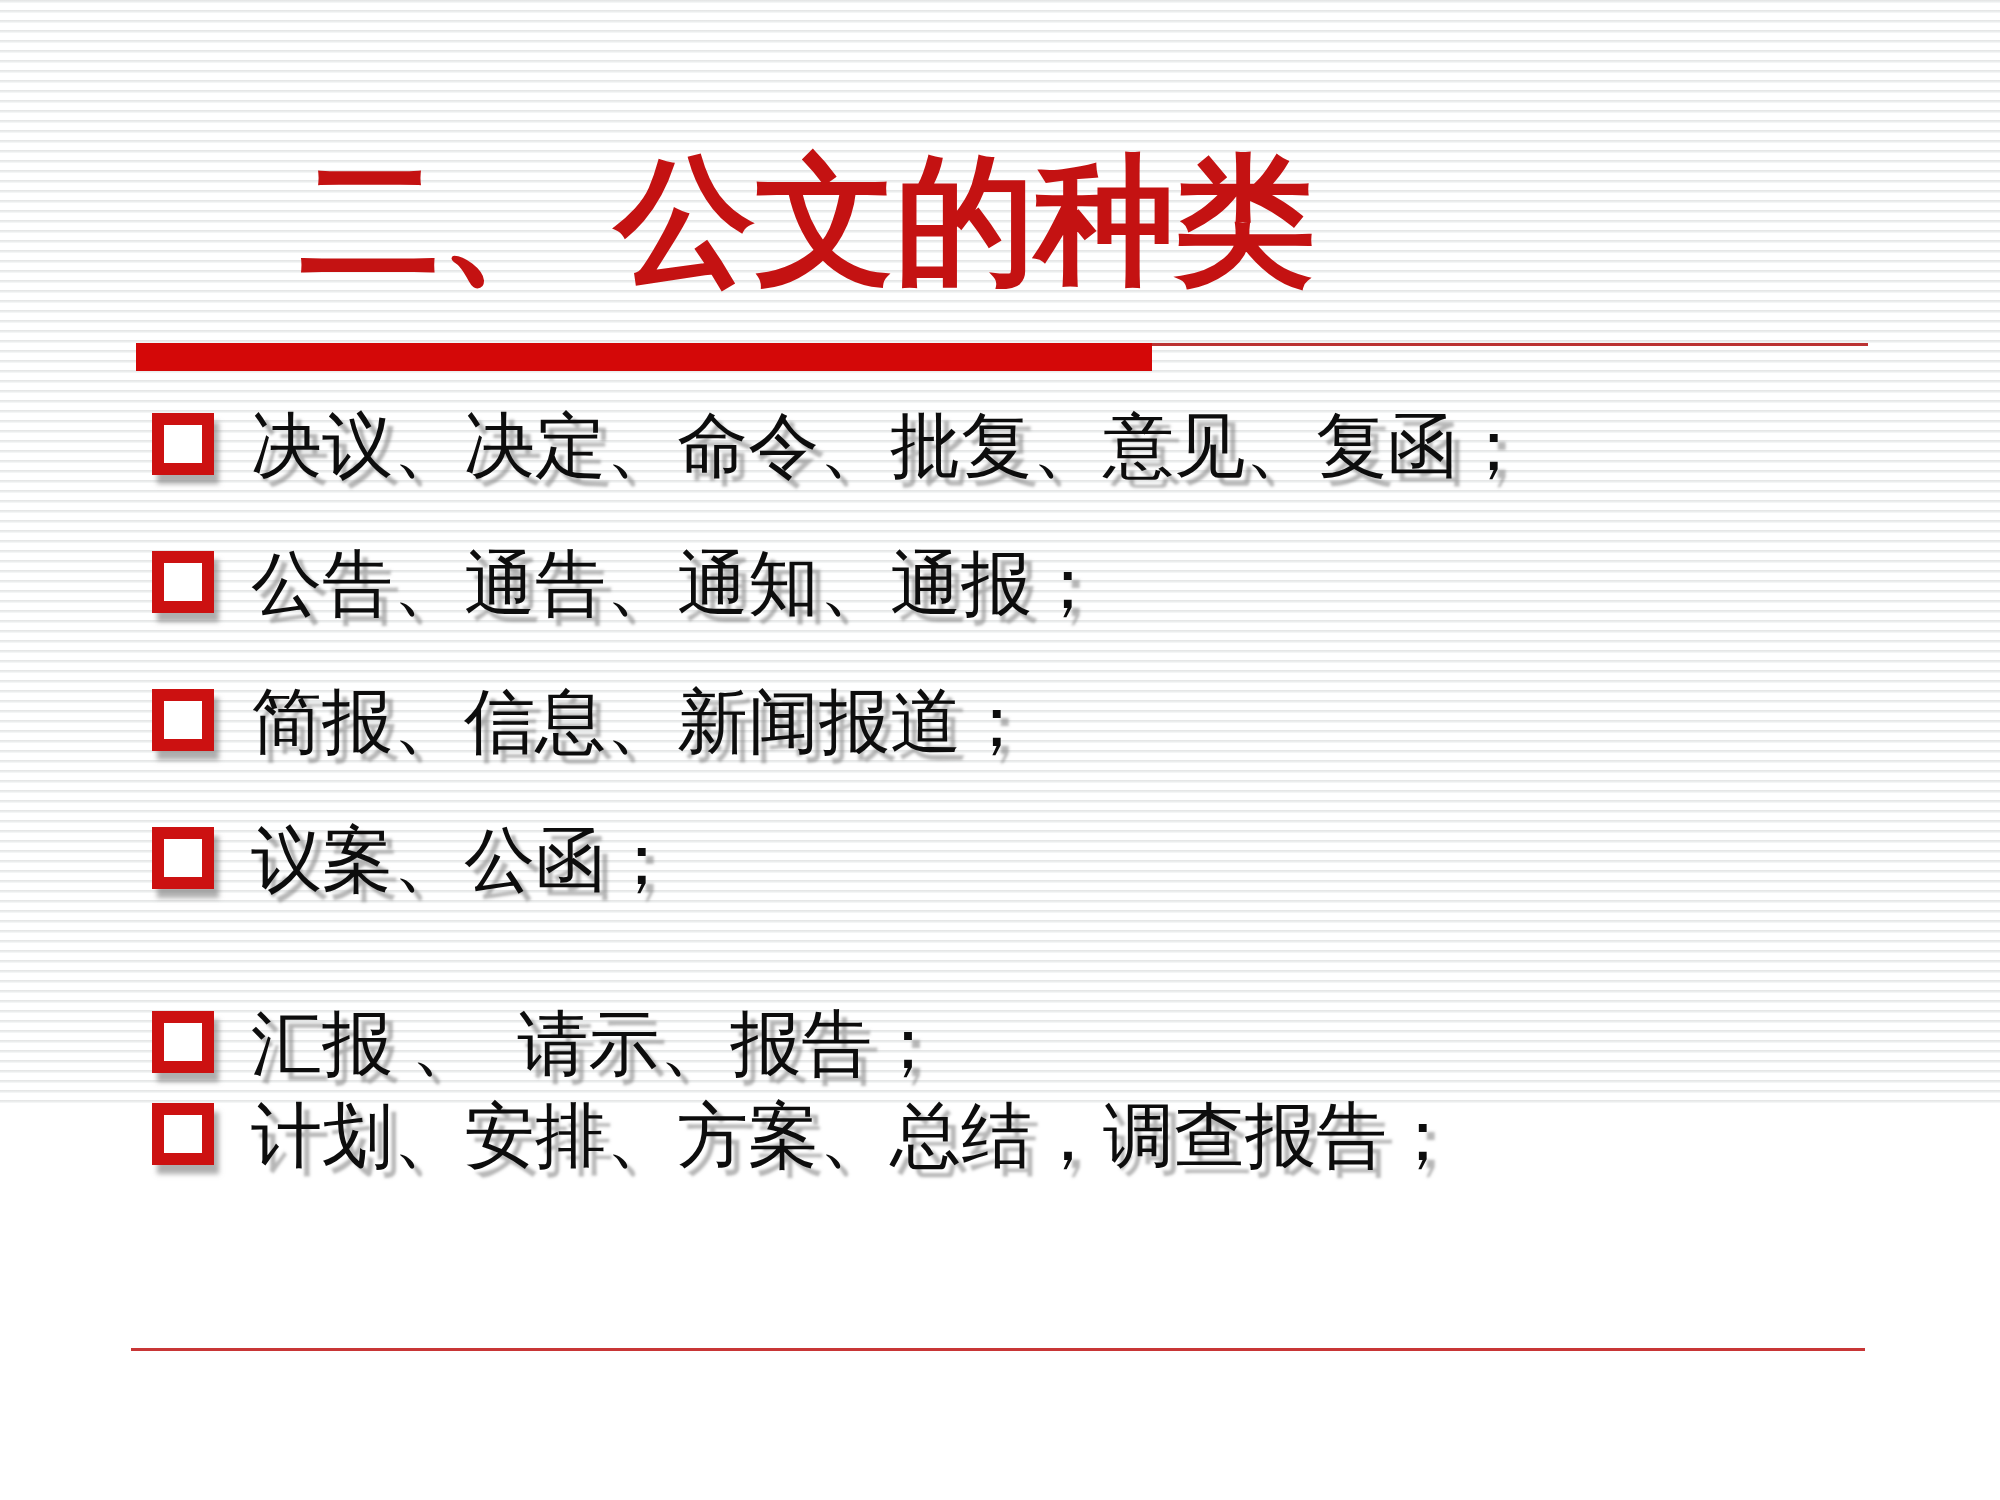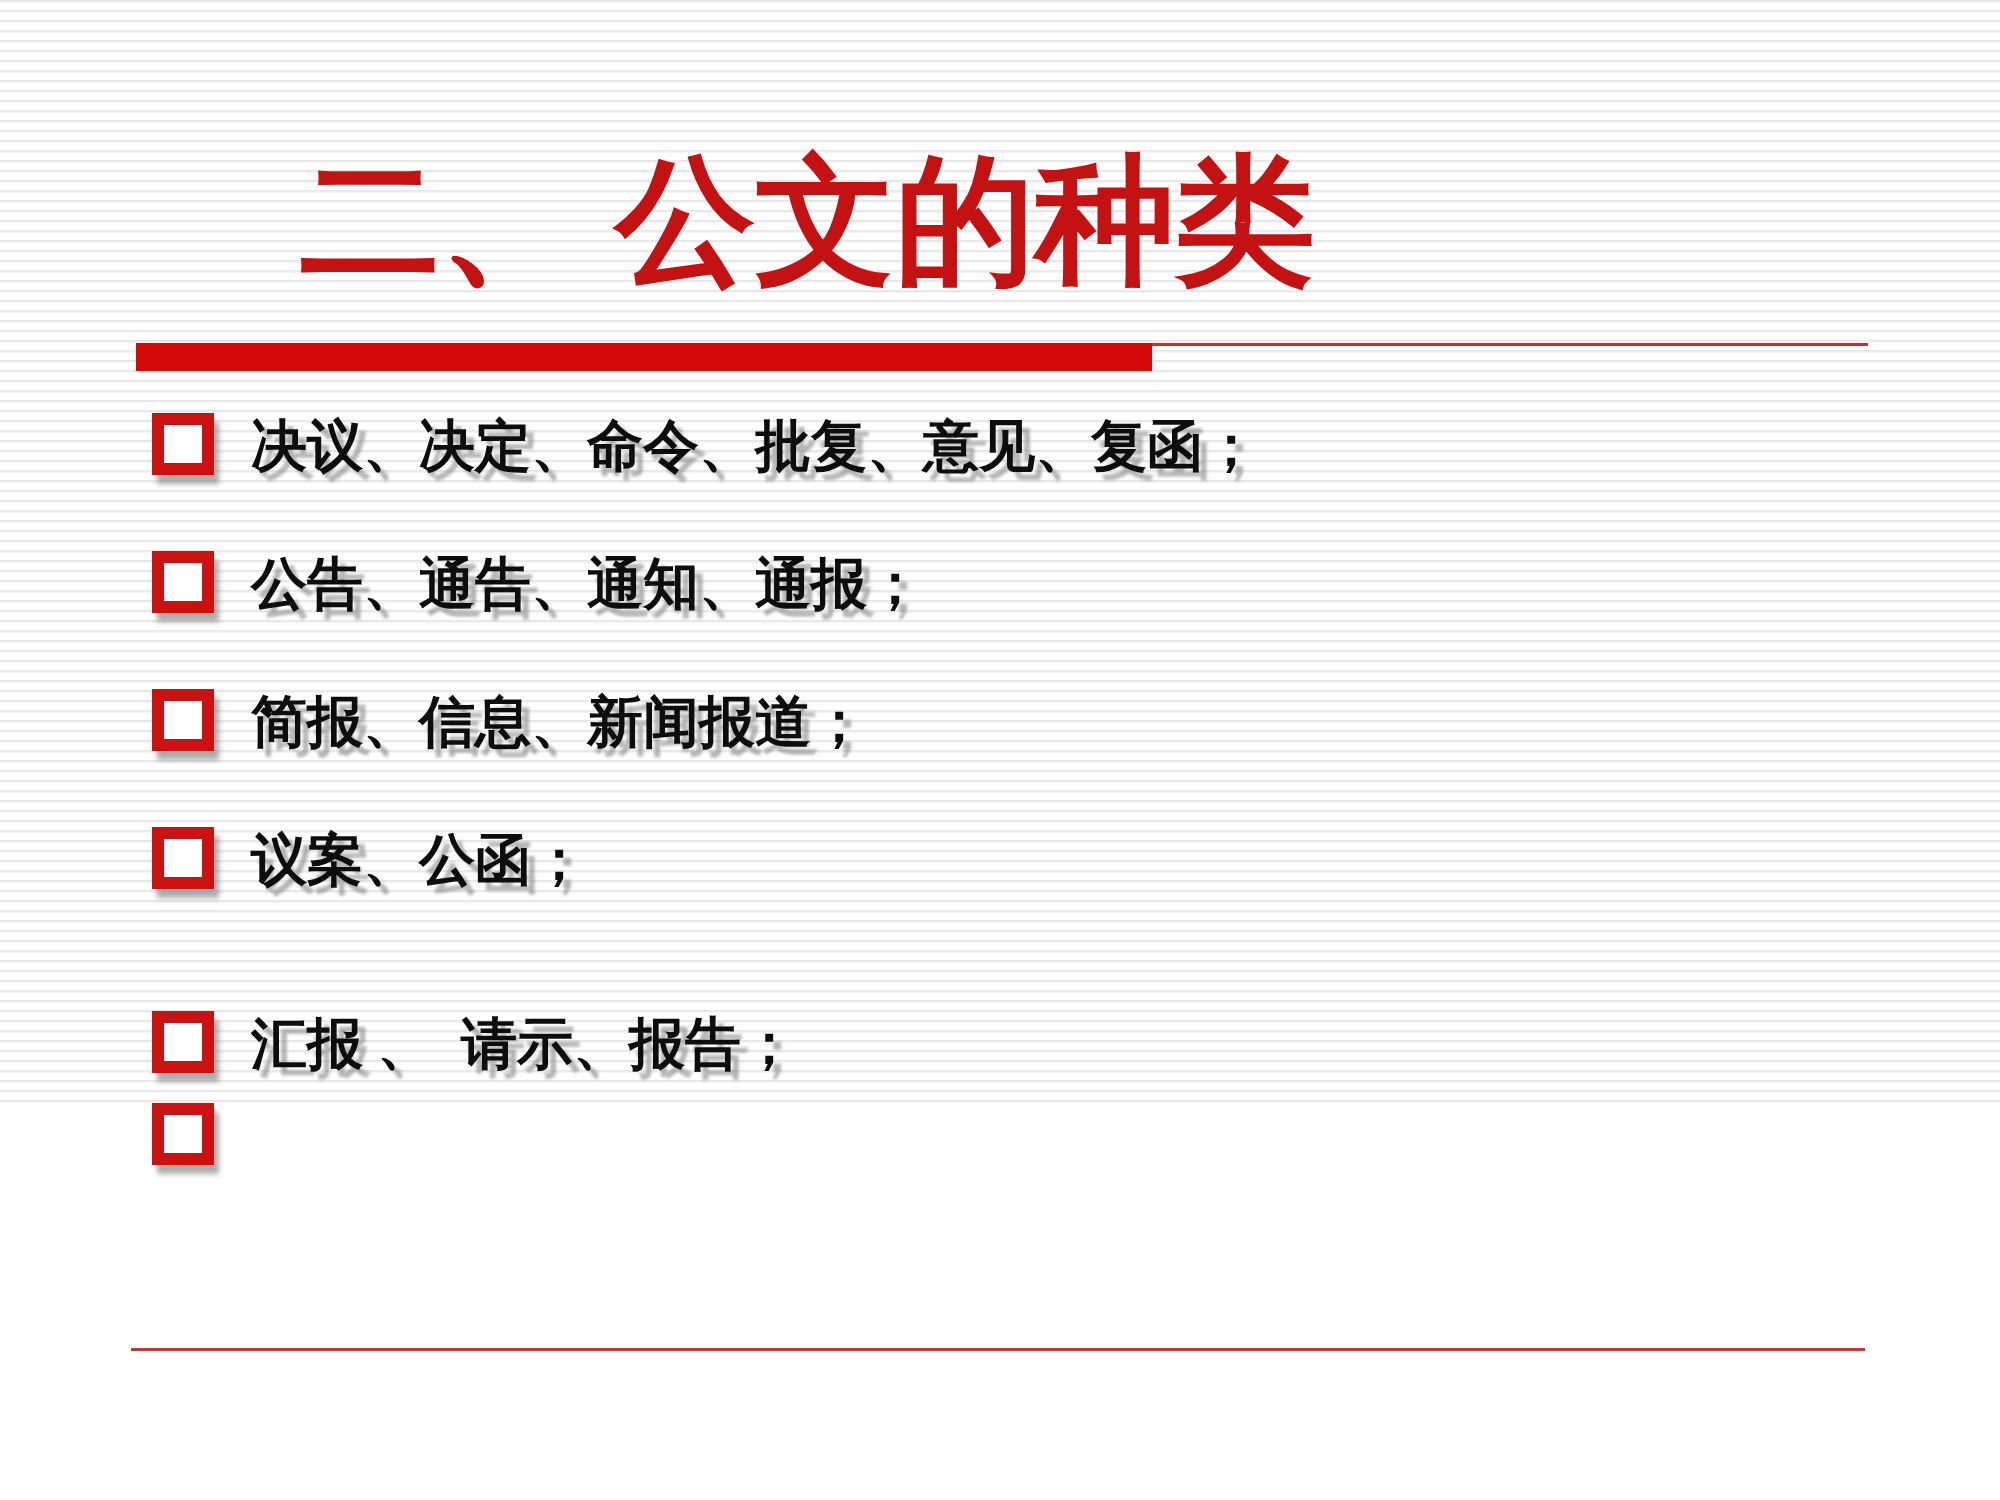--- a/index.html
+++ b/index.html
@@ -62,22 +62,22 @@
     position: absolute;
     left: 0; top: 15px;
     width: 38px; height: 38px;
     border: 12px solid #cc1111;
     background: #ffffff;
     box-shadow: 5px 9px 5px rgba(120,120,120,0.6);
   }
   .bullet-text {
     position: absolute;
     left: 99px; top: 0;
-    font-size: 56px;
-    font-weight: bold;
+    font-size: 71px;
+    font-weight: normal;
     line-height: 96px;
     color: #0d0d0d;
     white-space: pre;
     text-shadow: 8px 8px 3px rgba(122,122,122,0.55);
   }
   .footer-rule {
     position: absolute;
     left: 131px; top: 1348px;
     width: 1734px; height: 3px;
     background: #c83636;
@@ -110,18 +110,19 @@
     <li class="bullet-item">
       <span class="bullet-square"></span>
       <span class="bullet-text">议案、公函；</span>
     </li>
     <li class="bullet-item">
       <span class="bullet-square"></span>
       <span class="bullet-text">汇报 、  请示、报告；</span>
     </li>
     <li class="bullet-item">
       <span class="bullet-square"></span>
+      <span class="bullet-text">计划、安排、方案、总结，调查报告；</span>
     </li>
   </ul>
 
   <div class="footer-rule"></div>
 
 </div>
 
 </body></html>

